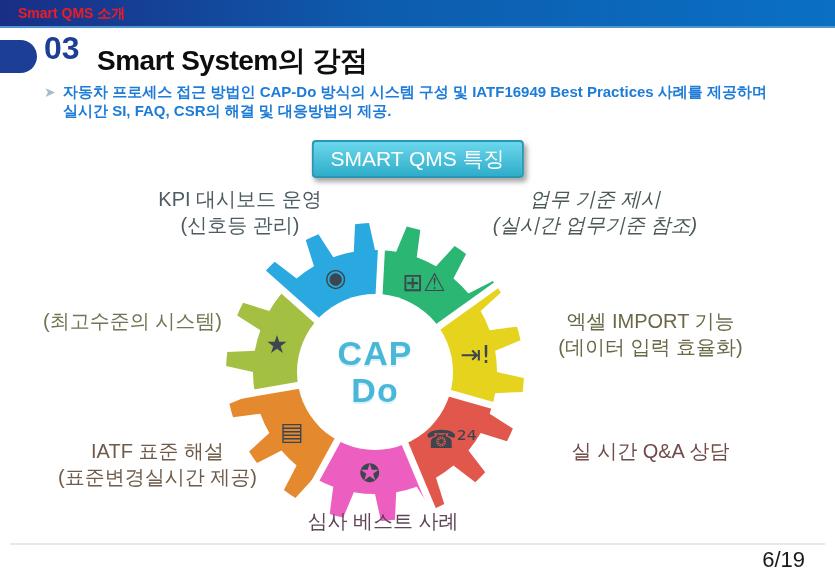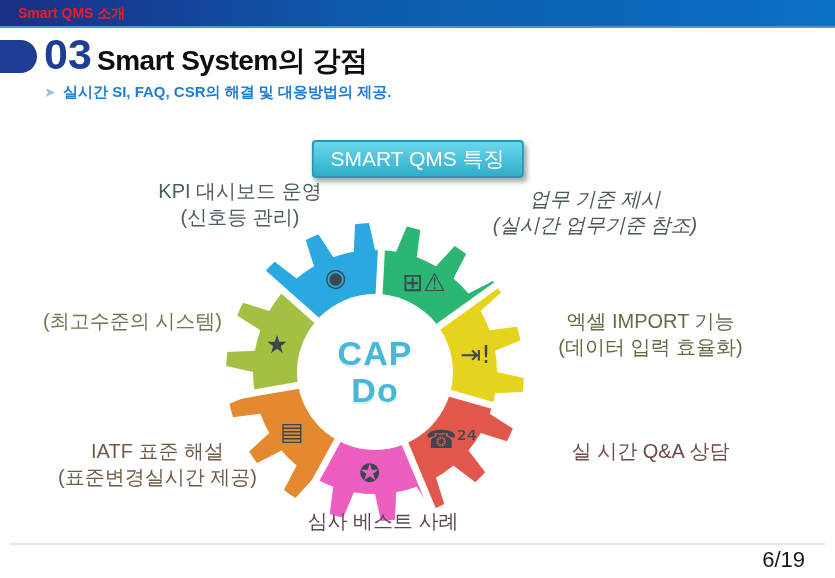--- a/index.html
+++ b/index.html
@@ -7,42 +7,42 @@
     width:835px;height:578px;position:relative;background:#ffffff;overflow:hidden;
     font-family:"Liberation Sans","DejaVu Sans",sans-serif;
   }
   .topbar{
     position:absolute;top:0;left:0;right:0;height:26px;
     background:linear-gradient(90deg,#1a2e85 0%,#0d5cae 45%,#0a70c4 100%);
     border-bottom:2px solid #4e96d2;
   }
   .topbar-title{position:absolute;left:18px;top:5px;font-size:14px;font-weight:bold;color:#ee1c25;}
   .pill{position:absolute;left:0;top:40px;width:37px;height:33px;background:#1c3e94;border-radius:0 17px 17px 0;}
-  .secnum{position:absolute;left:44px;top:30px;font-size:43px;font-weight:bold;color:#1c3e94;}
+  .secnum{position:absolute;left:44px;top:30px;font-size:32px;font-weight:bold;color:#1c3e94;}
   .title{position:absolute;left:97px;top:42px;font-size:28px;font-weight:bold;color:#0d0d0d;letter-spacing:-0.5px;}
   .bullet{position:absolute;left:44px;top:84px;font-size:14px;color:#a3bdcd;}
   .intro{position:absolute;left:63px;top:82px;font-size:15px;font-weight:bold;line-height:19px;}
   .badge{
     position:absolute;left:50%;transform:translateX(-50%);top:140px;padding:3px 17px;
     font-size:21px;color:#ffffff;
     background:linear-gradient(#6ad7ec,#2fadca);
     border:2px solid #2a96b2;border-radius:4px;
     box-shadow:3px 4px 5px rgba(0,0,0,0.35);
     white-space:nowrap;
   }
   .diagram{position:absolute;left:223px;top:220px;width:304px;height:304px;}
   .capdo{
     position:absolute;left:0;top:0;width:304px;height:304px;
     display:flex;flex-direction:column;align-items:center;justify-content:center;
     font-size:34px;font-weight:bold;line-height:37px;letter-spacing:1px;
     text-shadow:0 2px 0 rgba(214,240,247,0.9);
     pointer-events:none;
   }
   .feature{position:absolute;text-align:center;font-size:20px;line-height:26px;}
-  .f0{left:95px;top:178px;width:290px;}
+  .f0{left:95px;top:186px;width:290px;}
   .f1{left:450px;top:186px;width:290px;}
   .f2{left:5px;top:308px;width:255px;}
   .f3{left:523px;top:308px;width:255px;}
   .f4{left:30px;top:438px;width:255px;}
   .f5{left:523px;top:438px;width:255px;}
   .f6{left:255px;top:508px;width:256px;}
   .footline{position:absolute;left:10px;right:10px;top:543px;border-top:2px solid #e8e8e8;}
   .pagenum{position:absolute;right:30px;top:547px;font-size:22px;color:#1a1a1a;}
 </style>
 </head>
@@ -51,20 +51,21 @@
 <div class="topbar">
   <div class="topbar-title">Smart QMS 소개</div>
 </div>
 
 <div class="pill"></div>
 <div class="secnum">03</div>
 <div class="title">Smart System의 강점</div>
 
 <div class="bullet">➤</div>
 <div class="intro" style="color: rgb(28, 124, 216);">
+  <div>자동차 프로세스 접근 방법인 CAP-Do 방식의 시스템 구성 및 IATF16949 Best Practices 사례를 제공하며</div>
   <div>실시간 SI, FAQ, CSR의 해결 및 대응방법의 제공.</div>
 </div>
 
 <div class="badge">SMART QMS 특징</div>
 
 <div class="diagram">
   <svg id="gear-svg" viewBox="0 0 304 304" width="304" height="304">
       <defs>
         <clipPath id="seg0">
           <path d="M152,152 L161.42,-27.75 L177.05,-26.25 L192.49,-23.39 L207.62,-19.19 L222.33,-13.69 L236.50,-6.93 L250.04,1.04 L262.82,10.16 L274.76,20.36 L285.77,31.56 L295.75,43.67 L298.41,47.29 Z"></path>

